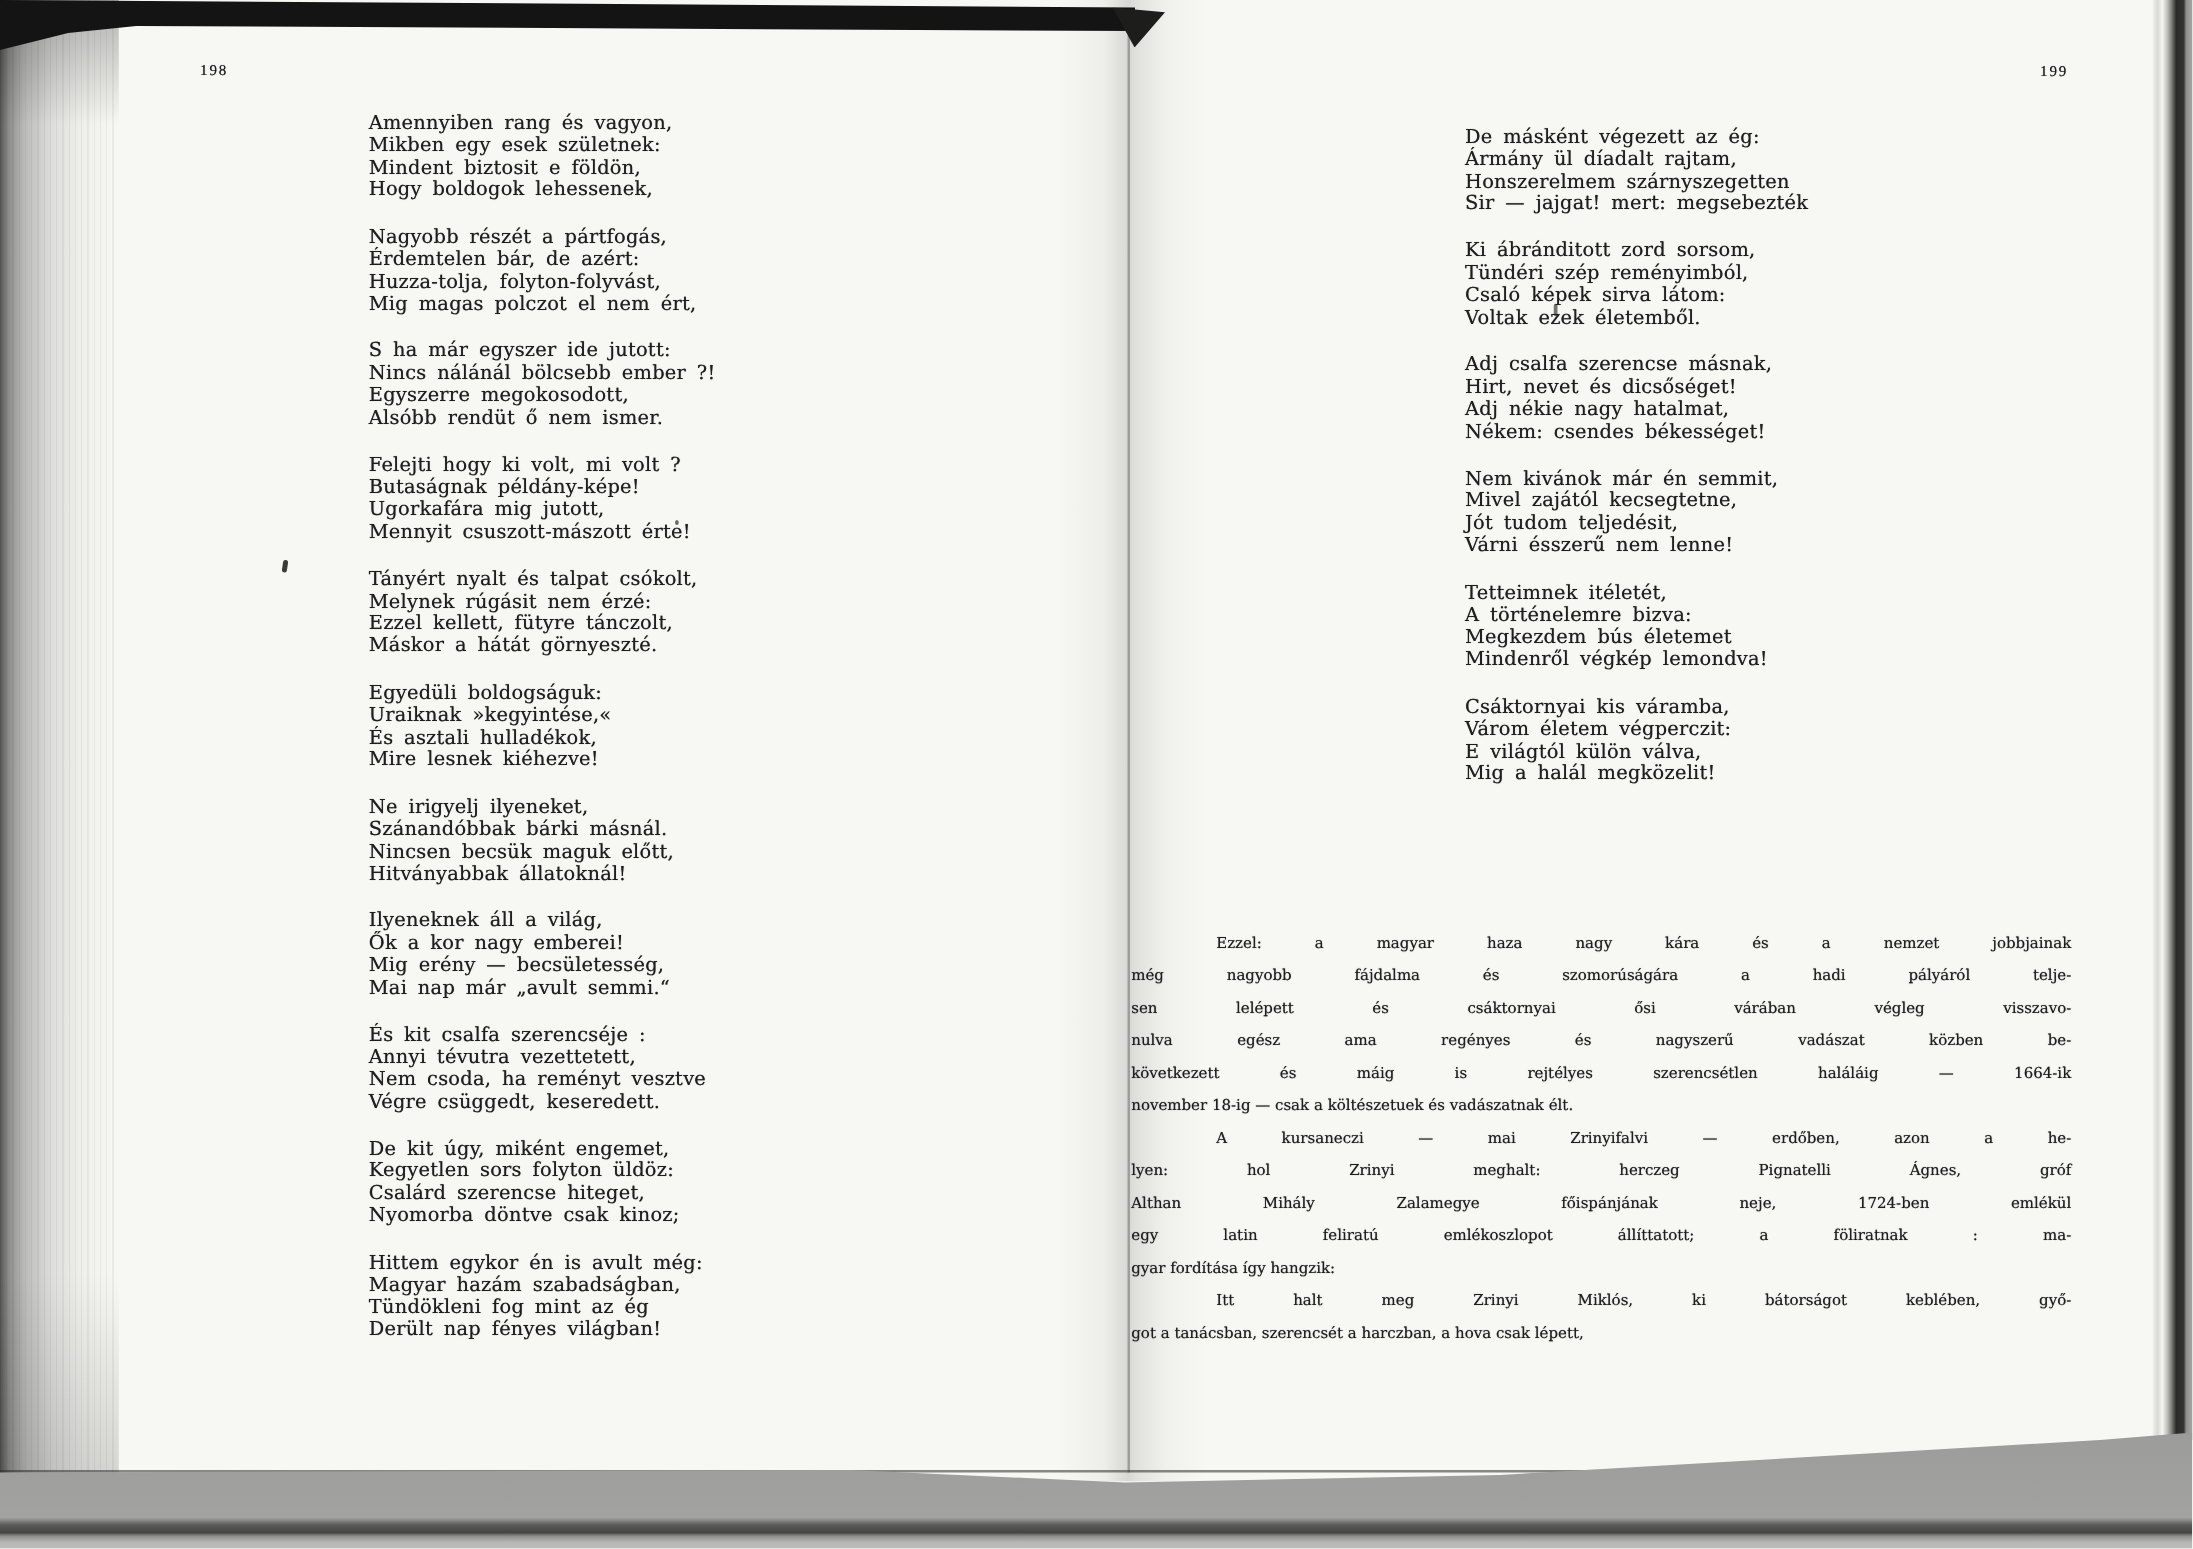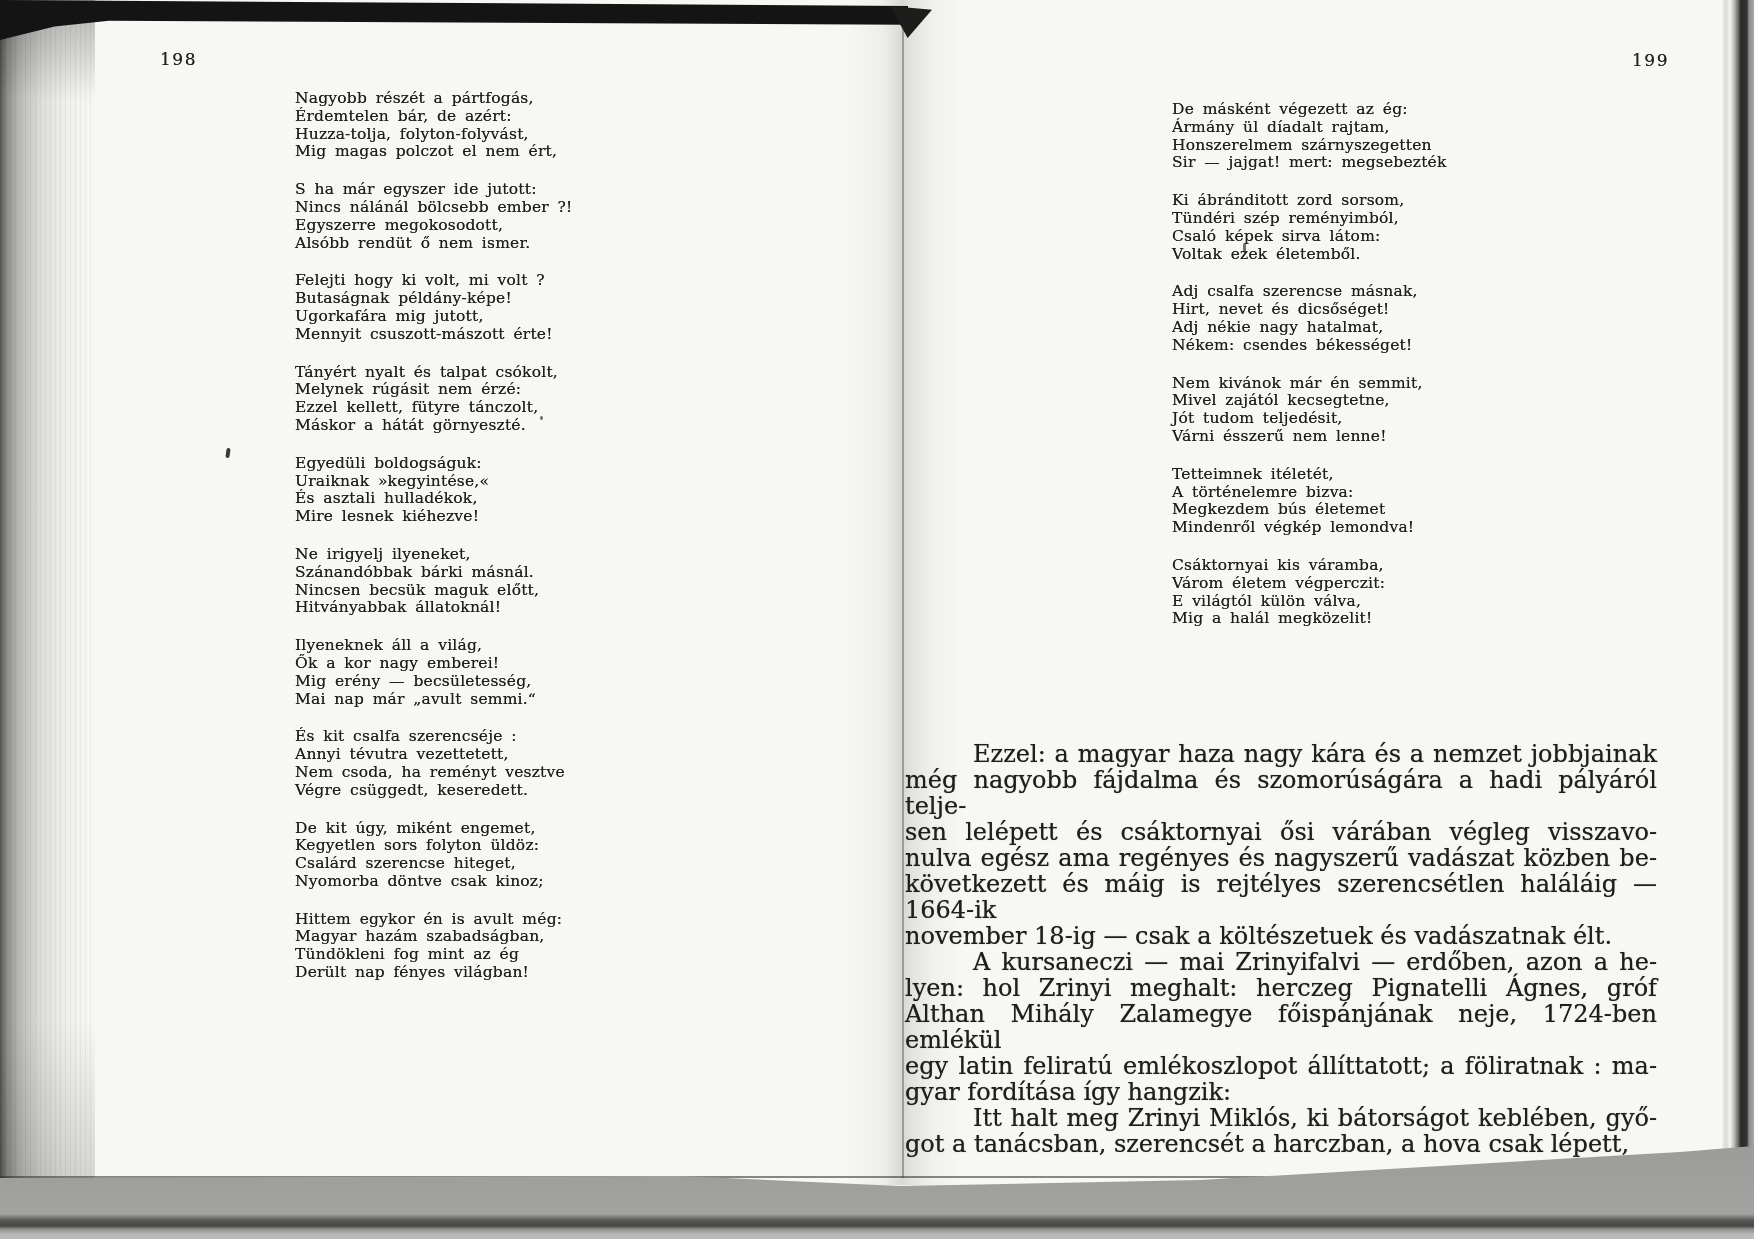--- a/index.html
+++ b/index.html
@@ -48,37 +48,38 @@
   .band-bottom{
     position:absolute;left:0;top:1140px;width:1754px;height:99px;z-index:5;
     background:linear-gradient(180deg,
       #8a8a88 0, #9c9c9a 8px, #a2a2a0 74px, #5a5a58 80px,
       #454543 86px, #8e8e8c 89px, #b7b7b5 94px, #bcbcba 99px);
     clip-path:polygon(0 38px, 680px 36px, 900px 46px, 1200px 40px, 1680px 12px, 1754px 6px, 1754px 99px, 0 99px);
   }
   
   .page{position:absolute;inset:0;z-index:4;}
   .page-num{
-    position:absolute;font-size:17px;letter-spacing:1.5px;
+    position:absolute;font-size:12px;letter-spacing:1.5px;
     text-shadow:0 0 0.6px rgba(30,30,30,0.7);
+    font-family:Liberation Serif, serif;
   }
   .page-num.left{left:160px;top:49px;}
   .page-num.right{left:1584px;top:50px;margin-left:48px;}
   .poem{
     position:absolute;font-size:15.5px;line-height:17.8px;
     word-spacing:3.5px;letter-spacing:0.2px;
     text-shadow:0 0 0.6px rgba(30,30,30,0.75);
   }
   .poem.left{left:295px;top:90px;width:280px;}
   .poem.right{left:1172px;top:101px;width:300px;}
   .stanza{margin-bottom:20px;}
   .pline{white-space:nowrap;}
   .prose{
     position:absolute;left:905px;top:741px;width:752px;
-    font-size:24px;line-height:26px;
+    font-size:12px;line-height:26px;
     text-shadow:0 0 0.7px rgba(30,30,30,0.7);
   }
   .prose-line{text-align:justify;text-align-last:justify;}
   .prose-line.last{text-align-last:left;}
   .prose-line.first{text-indent:68px;}
   .speck{position:absolute;background:#3a3a38;border-radius:2px;z-index:4;}
   .speck.s1{left:226px;top:448px;width:4px;height:10px;transform:rotate(8deg);}
   .speck.s2{left:540px;top:416px;width:3px;height:4px;opacity:.75;border-radius:50%;}
   .speck.s3{left:1243px;top:243px;width:3px;height:10px;opacity:.7;}
 </style>
@@ -98,20 +99,26 @@
   <div class="band-bottom"></div>
 
   <div class="speck s1"></div>
   <div class="speck s2"></div>
   <div class="speck s3"></div>
 
   <div class="page">
     <div class="page-num left">198</div>
     <div class="poem left">
         <div class="stanza">
+          <div class="pline">Amennyiben rang és vagyon,</div>
+          <div class="pline">Mikben egy esek születnek:</div>
+          <div class="pline">Mindent biztosit e földön,</div>
+          <div class="pline">Hogy boldogok lehessenek,</div>
+        </div>
+        <div class="stanza">
           <div class="pline">Nagyobb részét a pártfogás,</div>
           <div class="pline">Érdemtelen bár, de azért:</div>
           <div class="pline">Huzza-tolja, folyton-folyvást,</div>
           <div class="pline">Mig magas polczot el nem ért,</div>
         </div>
         <div class="stanza">
           <div class="pline">S ha már egyszer ide jutott:</div>
           <div class="pline">Nincs nálánál bölcsebb ember ?!</div>
           <div class="pline">Egyszerre megokosodott,</div>
           <div class="pline">Alsóbb rendüt ő nem ismer.</div>

